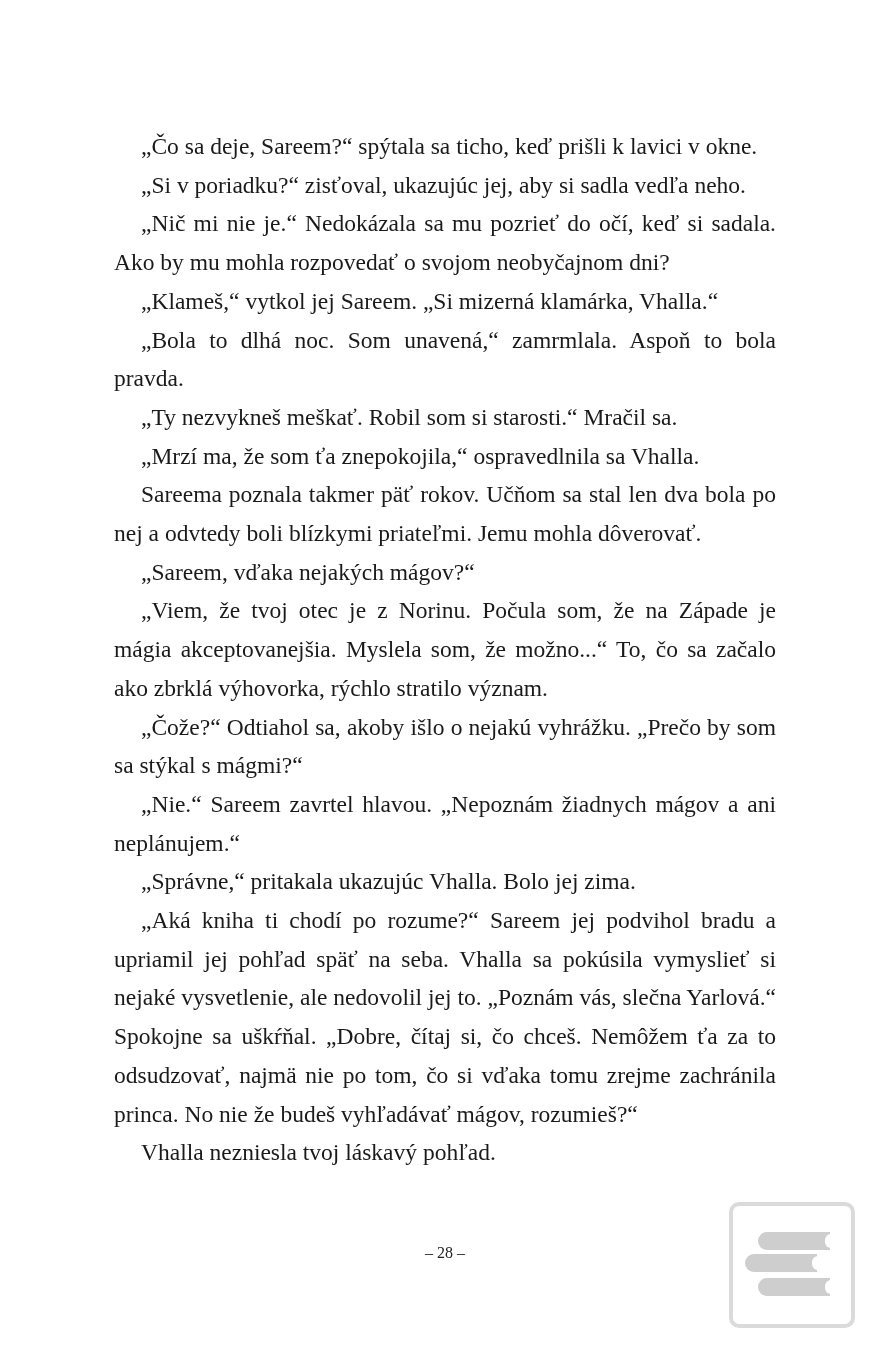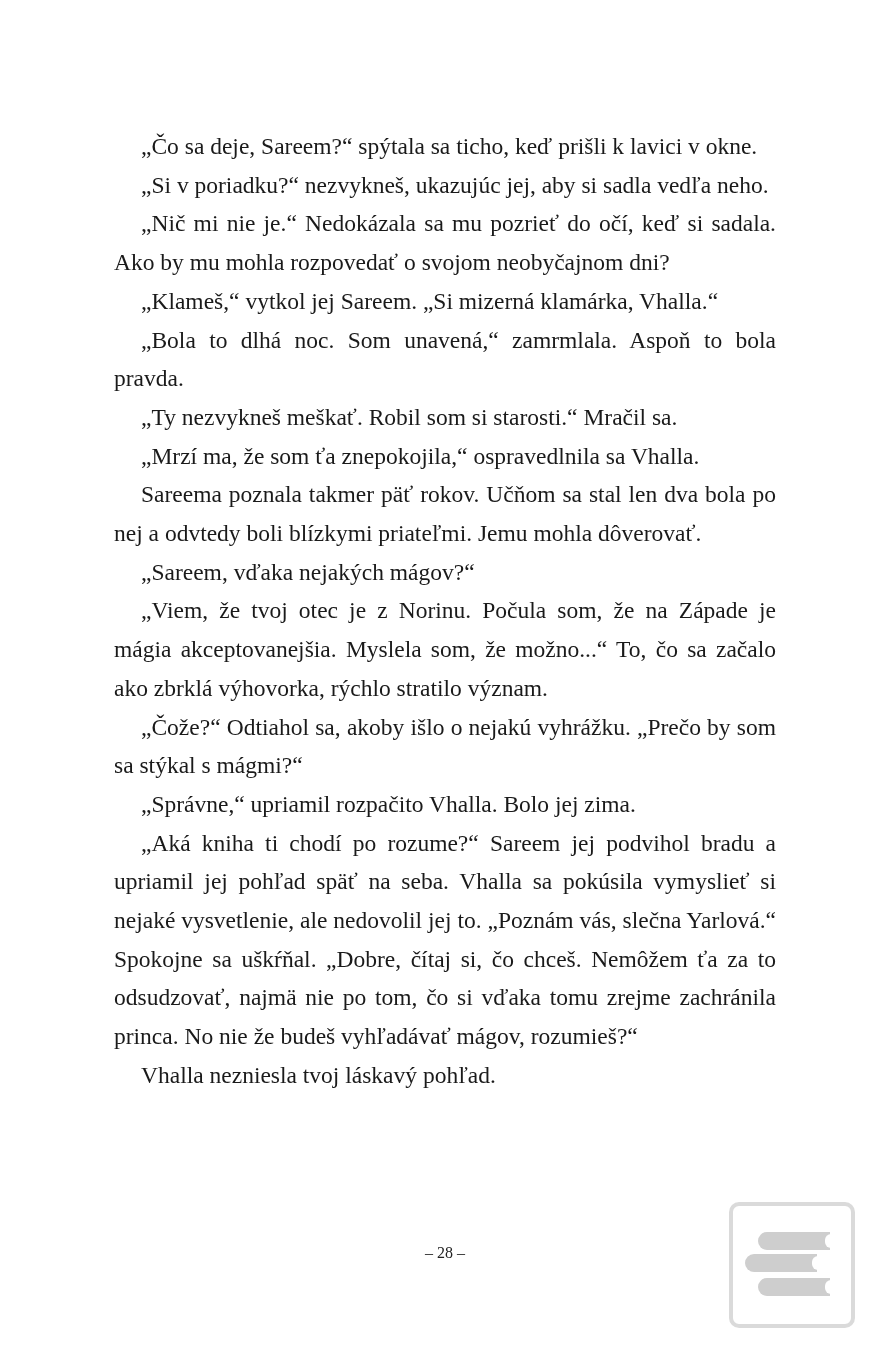--- a/index.html
+++ b/index.html
@@ -79,31 +79,32 @@
     .book.b1 { left: 25px; top: 26px; width: 72px; }
     .book.b2 { left: 12px; top: 48px; width: 72px; }
     .book.b3 { left: 25px; top: 72px; width: 72px; }
   </style>
 </head>
 <body>
 
 <div class="page">
   <div class="text-block">
     <p class="para last-left">„Čo sa deje, Sareem?“ spýtala sa ticho, keď prišli k lavici v okne.</p>
-    <p class="para last-left">„Si v poriadku?“ nezvykneš, ukazujúc jej, aby si sadla vedľa neho.</p>
+    <p class="para last-left">„Si v poriadku?“ zisťoval, ukazujúc jej, aby si sadla vedľa neho.</p>
     <p class="para last-left">„Nič mi nie je.“ Nedokázala sa mu pozrieť do očí, keď si sadala. Ako by mu mohla rozpovedať o svojom neobyčajnom dni?</p>
     <p class="para last-left">„Klameš,“ vytkol jej Sareem. „Si mizerná klamárka, Vhalla.“</p>
     <p class="para last-left">„Bola to dlhá noc. Som unavená,“ zamrmlala. Aspoň to bola pravda.</p>
     <p class="para last-left">„Ty nezvykneš meškať. Robil som si starosti.“ Mračil sa.</p>
     <p class="para last-left">„Mrzí ma, že som ťa znepokojila,“ ospravedlnila sa Vhalla.</p>
     <p class="para last-left">Sareema poznala takmer päť rokov. Učňom sa stal len dva bola po nej a odvtedy boli blízkymi priateľmi. Jemu mohla dôverovať.</p>
     <p class="para last-left">„Sareem, vďaka nejakých mágov?“</p>
     <p class="para last-left">„Viem, že tvoj otec je z Norinu. Počula som, že na Západe je mágia akceptovanejšia. Myslela som, že možno...“ To, čo sa začalo ako zbrklá výhovorka, rýchlo stratilo význam.</p>
     <p class="para last-left">„Čože?“ Odtiahol sa, akoby išlo o nejakú vyhrážku. „Prečo by som sa stýkal s mágmi?“</p>
-    <p class="para last-left">„Správne,“ upriamil rozpačito Vhalla. Bolo jej zima.</p>
+    <p class="para last-left">„Nie.“ Sareem zavrtel hlavou. „Nepoznám žiadnych mágov a ani neplánujem.“</p>
+    <p class="para last-left">„Správne,“ pritakala ukazujúc Vhalla. Bolo jej zima.</p>
     <p class="para last-left">„Aká kniha ti chodí po rozume?“ Sareem jej podvihol bradu a upriamil jej pohľad späť na seba. Vhalla sa pokúsila vymyslieť si nejaké vysvetlenie, ale nedovolil jej to. „Poznám vás, slečna Yar­lová.“ Spokojne sa uškŕňal. „Dobre, čítaj si, čo chceš. Nemôžem ťa za to odsudzovať, najmä nie po tom, čo si vďaka tomu zrejme zachránila princa. No nie že budeš vyhľadávať mágov, rozumieš?“</p>
     <p class="para last-left">Vhalla nezniesla tvoj láskavý pohľad.</p>
   </div>
 
   <div class="page-number">– 28 –</div>
 
   <div class="watermark">
     <div class="book b1"></div>
     <div class="book b2"></div>
     <div class="book b3"></div>

